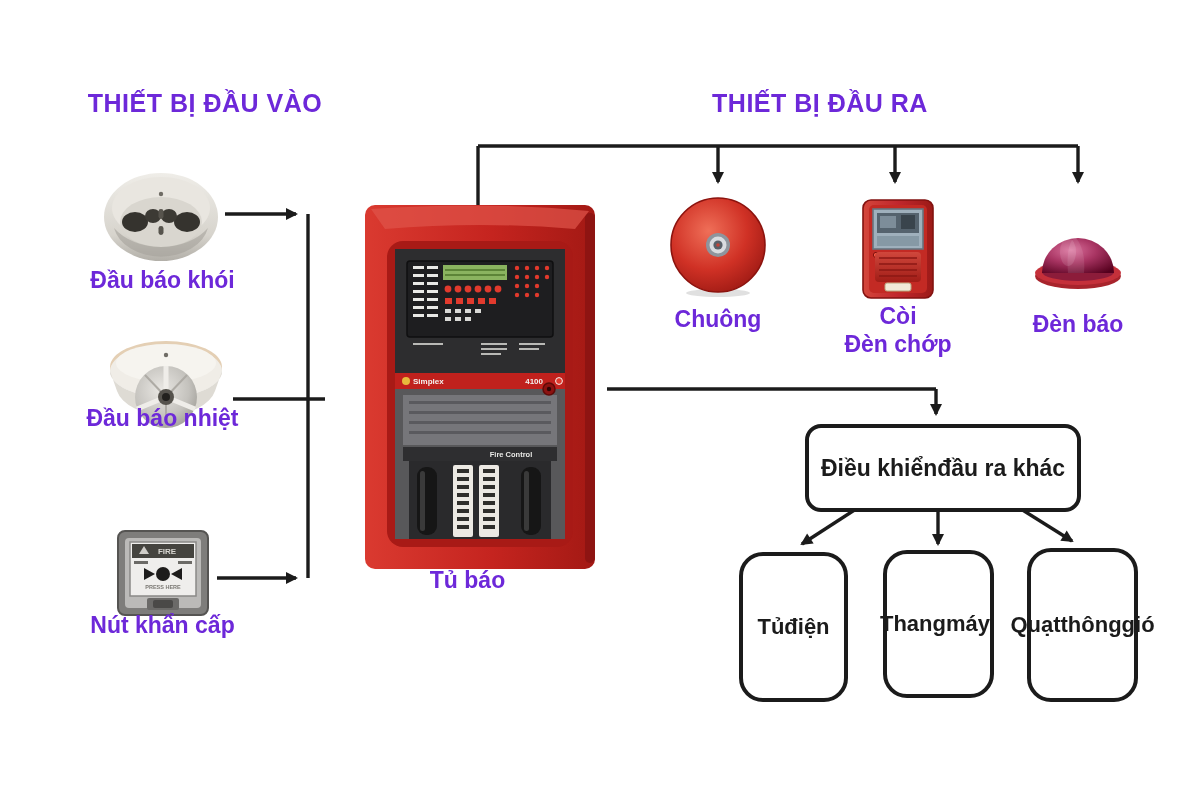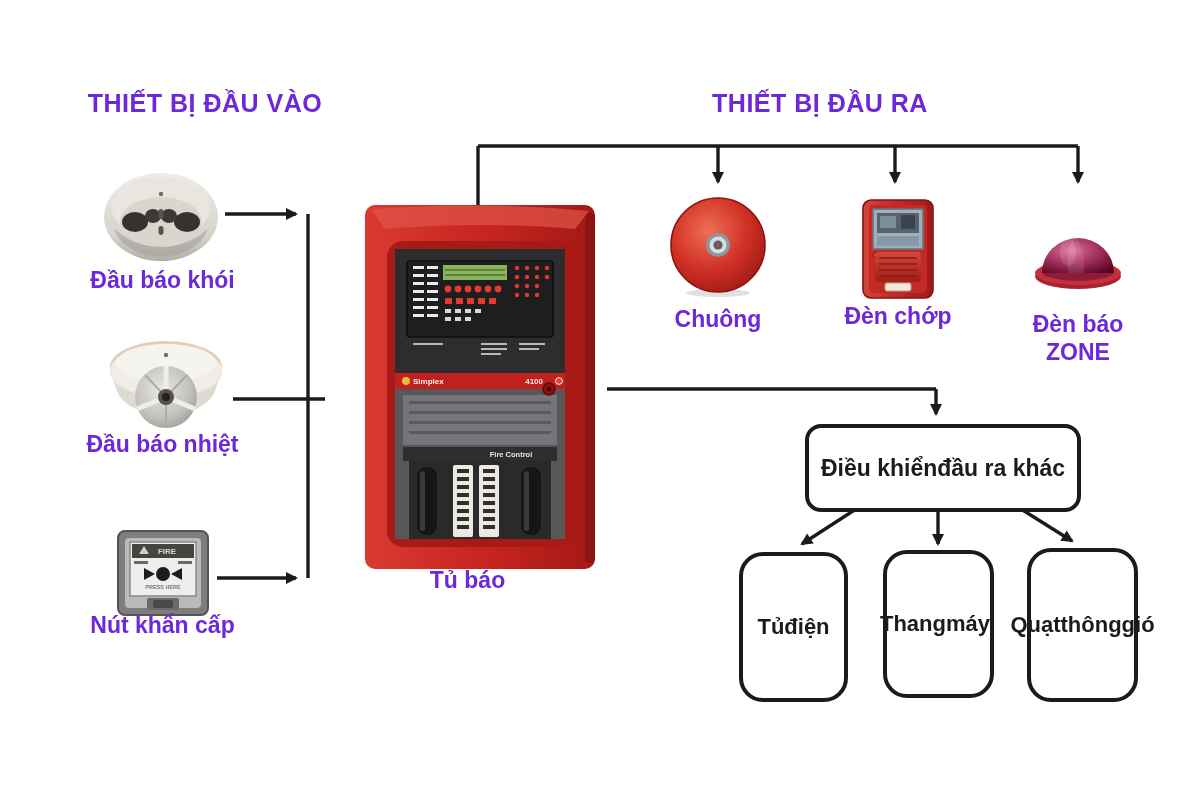--- a/index.html
+++ b/index.html
@@ -93,21 +93,21 @@
     <ellipse cx="63" cy="30" rx="50" ry="19" fill="#f6f4ef"></ellipse>
     <circle cx="63" cy="22" r="2.2" fill="#6f6c65"></circle>
     <path d="M7,38 A56,26 0 0 0 119,38 L112,58 A50,30 0 0 1 14,58 Z" fill="#dedbd4"></path>
     <circle cx="63" cy="64" r="31" fill="url(#hdCage)"></circle>
     <path d="M63,64 L63,33 M63,64 L34,76 M63,64 L92,76" stroke="#efede9" stroke-width="5" fill="none"></path>
     <path d="M63,64 L42,42 M63,64 L84,42 M63,64 L63,95" stroke="#aeaba5" stroke-width="2" fill="none"></path>
     <circle cx="63" cy="64" r="8" fill="#55524c"></circle>
     <circle cx="63" cy="64" r="4" fill="#23211e"></circle>
   </svg>
 </div>
-<div class="abs lbl devlbl" style="left:50px;top:430px;width:225px;">Đầu báo nhiệt</div>
+<div class="abs lbl devlbl" style="left:50px;top:404px;width:225px;">Đầu báo nhiệt</div>
 
 <div class="abs" style="left:117px;top:530px;">
   <svg width="92" height="86" viewBox="0 0 92 86">
     <rect x="1" y="1" width="90" height="84" rx="7" fill="#7e7d7b" stroke="#555452" stroke-width="2"></rect>
     <rect x="8" y="8" width="76" height="70" rx="4" fill="#bbbab8"></rect>
     <rect x="13" y="12" width="66" height="54" fill="#efeeec" stroke="#8a8987" stroke-width="1.5"></rect>
     <rect x="15" y="14" width="62" height="14" fill="#45443f"></rect>
     <path d="M22,24 L27,16 L32,24 Z" fill="#cfcdc8"></path>
     <text x="50" y="24" font-size="8" font-weight="bold" fill="#d8d6d1" text-anchor="middle">FIRE</text>
     <rect x="17" y="31" width="14" height="3" fill="#6b6a66"></rect>
@@ -299,20 +299,21 @@
     <rect x="19" y="18" width="16" height="12" fill="#7d8d99"></rect>
     <rect x="40" y="17" width="14" height="14" fill="#39444c"></rect>
     <rect x="16" y="38" width="42" height="10" fill="#8699a5"></rect>
     <circle cx="15" cy="57" r="2.6" fill="#ff5a43" stroke="#7c100d" stroke-width="1"></circle>
     <rect x="14" y="54" width="46" height="30" rx="4" fill="url(#hornG)"></rect>
     <path d="M18,60 H56 M18,66 H56 M18,72 H56 M18,78 H56" stroke="#8c1814" stroke-width="1.4"></path>
     <rect x="24" y="85" width="26" height="8" rx="2" fill="#f2ead8" stroke="#b8a67f" stroke-width="1"></rect>
   </svg>
 </div>
 <div class="abs lbl devlbl line2" style="left:808px;top:302px;width:180px;">
+  <span>Còi</span>
   <span>Đèn chớp</span>
 </div>
 
 <div class="abs" style="left:1028px;top:210px;">
   <svg width="100" height="82" viewBox="0 0 100 82">
     <defs>
       <radialGradient id="domeG" cx=".4" cy=".35" r=".8">
         <stop offset="0" stop-color="#d96f9b"></stop>
           <stop offset=".45" stop-color="#a83462"></stop>
           <stop offset="1" stop-color="#55001d"></stop>
@@ -321,21 +322,20 @@
     <ellipse cx="50" cy="66" rx="43" ry="13" fill="#a8242c"></ellipse>
     <ellipse cx="50" cy="63" rx="43" ry="12" fill="#c5303a"></ellipse>
     <ellipse cx="50" cy="62" rx="36" ry="9" fill="#8c1c3a"></ellipse>
     <path d="M14,63 A36,35 0 0 1 86,63 Z" fill="url(#domeG)"></path>
     <path d="M48,28 Q58,40 56,63 L40,63 Q38,40 44,30 Z" fill="#ffffff" opacity=".10"></path>
     <ellipse cx="40" cy="42" rx="8" ry="14" fill="#ffffff" opacity=".12"></ellipse>
   </svg>
 </div>
 <div class="abs lbl devlbl line2" style="left:988px;top:310px;width:180px;">
   <span>Đèn báo</span>
-  <span>ZONE</span>
 </div>
 
 <div class="flowbox" style="left:805px;top:424px;width:268px;height:80px;font-size:23px;border-radius:16px;">
   <span>Điều khiển</span>
   <span>đầu ra khác</span>
 </div>
 
 <div class="flowbox subbox" style="left:739px;top:552px;width:101px;height:142px;">
   <span>Tủ</span>
   <span>điện</span>

